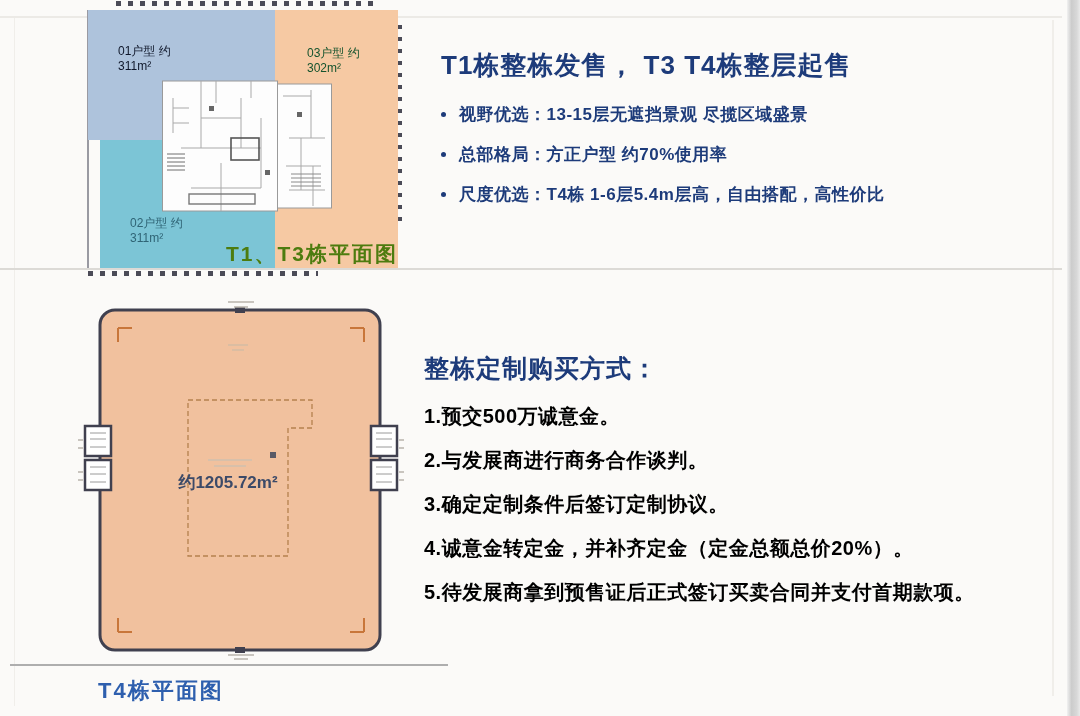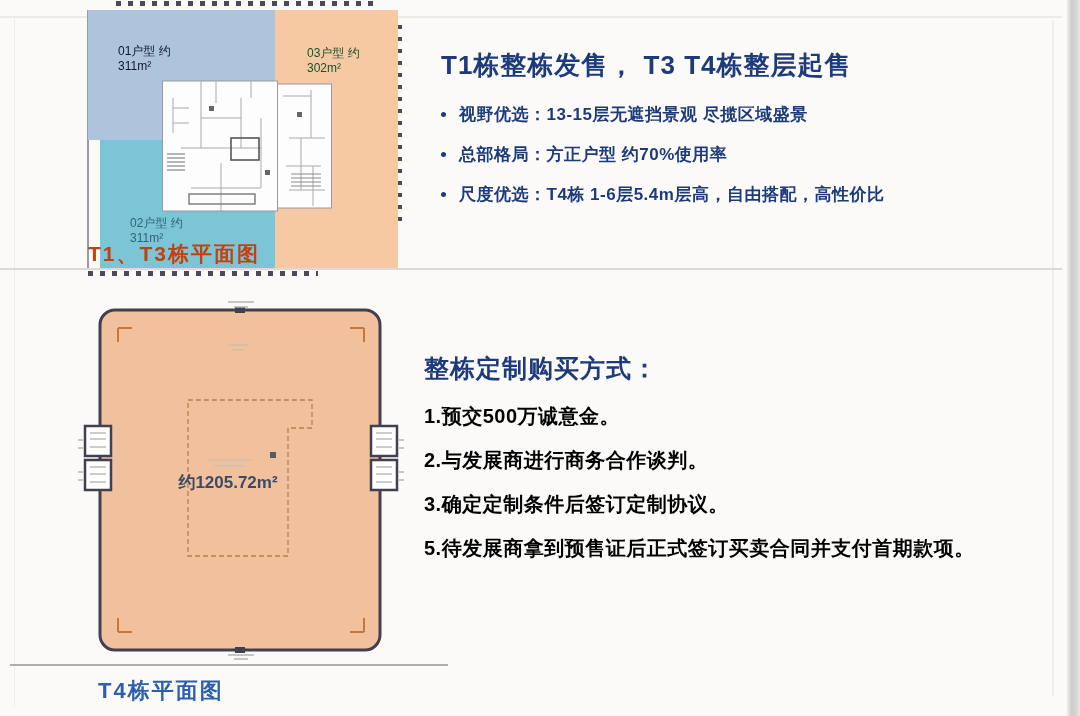--- a/index.html
+++ b/index.html
@@ -39,22 +39,22 @@
   .ticks-bottom {
     left:0; bottom:-8px; width:230px; height:5px;
     background:repeating-linear-gradient(90deg,#4b4b57 0 5px, transparent 5px 12px);
   }
   .ticks-right {
     right:-4px; top:15px; width:4px; height:196px;
     background:repeating-linear-gradient(0deg,#4b4b57 0 4px, transparent 4px 12px);
   }
   .unit-drawing { left:73px; top:68px; width:172px; height:136px; }
   .t1t3-caption {
-    left:0; top:230px; width:310px; text-align:left;
-    font-size:21px; font-weight:bold; color:#c2410c; letter-spacing:2px; white-space:nowrap;
+    left:0; top:230px; width:310px; text-align:right;
+    font-size:21px; font-weight:bold; color:#4d7c0f; letter-spacing:2px; white-space:nowrap;
   }
 
   
   .sales-info { left:424px; top:48px; width:640px;margin-left:17px; }
   .sales-title { font-size:26px; font-weight:bold; color:#1d3b7a; letter-spacing:1px; white-space:nowrap; }
   .bullet-list { margin-top:20px; }
   .bullet-row { display:flex; align-items:flex-start; gap:13px; margin-bottom:17px; }
   .bullet-dot { width:5px; height:5px; border-radius:50%; background:#1d3b7a; margin-top:9px; flex:none; }
   .bullet-text { font-size:17px; font-weight:bold; color:#1d3b7a; letter-spacing:0.5px; white-space:nowrap; }
 
@@ -165,17 +165,18 @@
     <path d="M321 140 H326 M321 148 H326 M321 172 H326 M321 180 H326" stroke="#b9b4ac" stroke-width="1.5"></path>
   </svg>
   <div class="abs t4-caption">T4栋平面图</div>
 
   <div class="abs purchase-info">
     <div class="purchase-title">整栋定制购买方式：</div>
     <div class="step-list">
       <div class="step-row">1.预交500万诚意金。</div>
       <div class="step-row">2.与发展商进行商务合作谈判。</div>
       <div class="step-row">3.确定定制条件后签订定制协议。</div>
+      <div class="step-row">4.诚意金转定金，并补齐定金（定金总额总价20%）。</div>
       <div class="step-row">5.待发展商拿到预售证后正式签订买卖合同并支付首期款项。</div>
     </div>
   </div>
 
 </div>
 
 </body></html>

